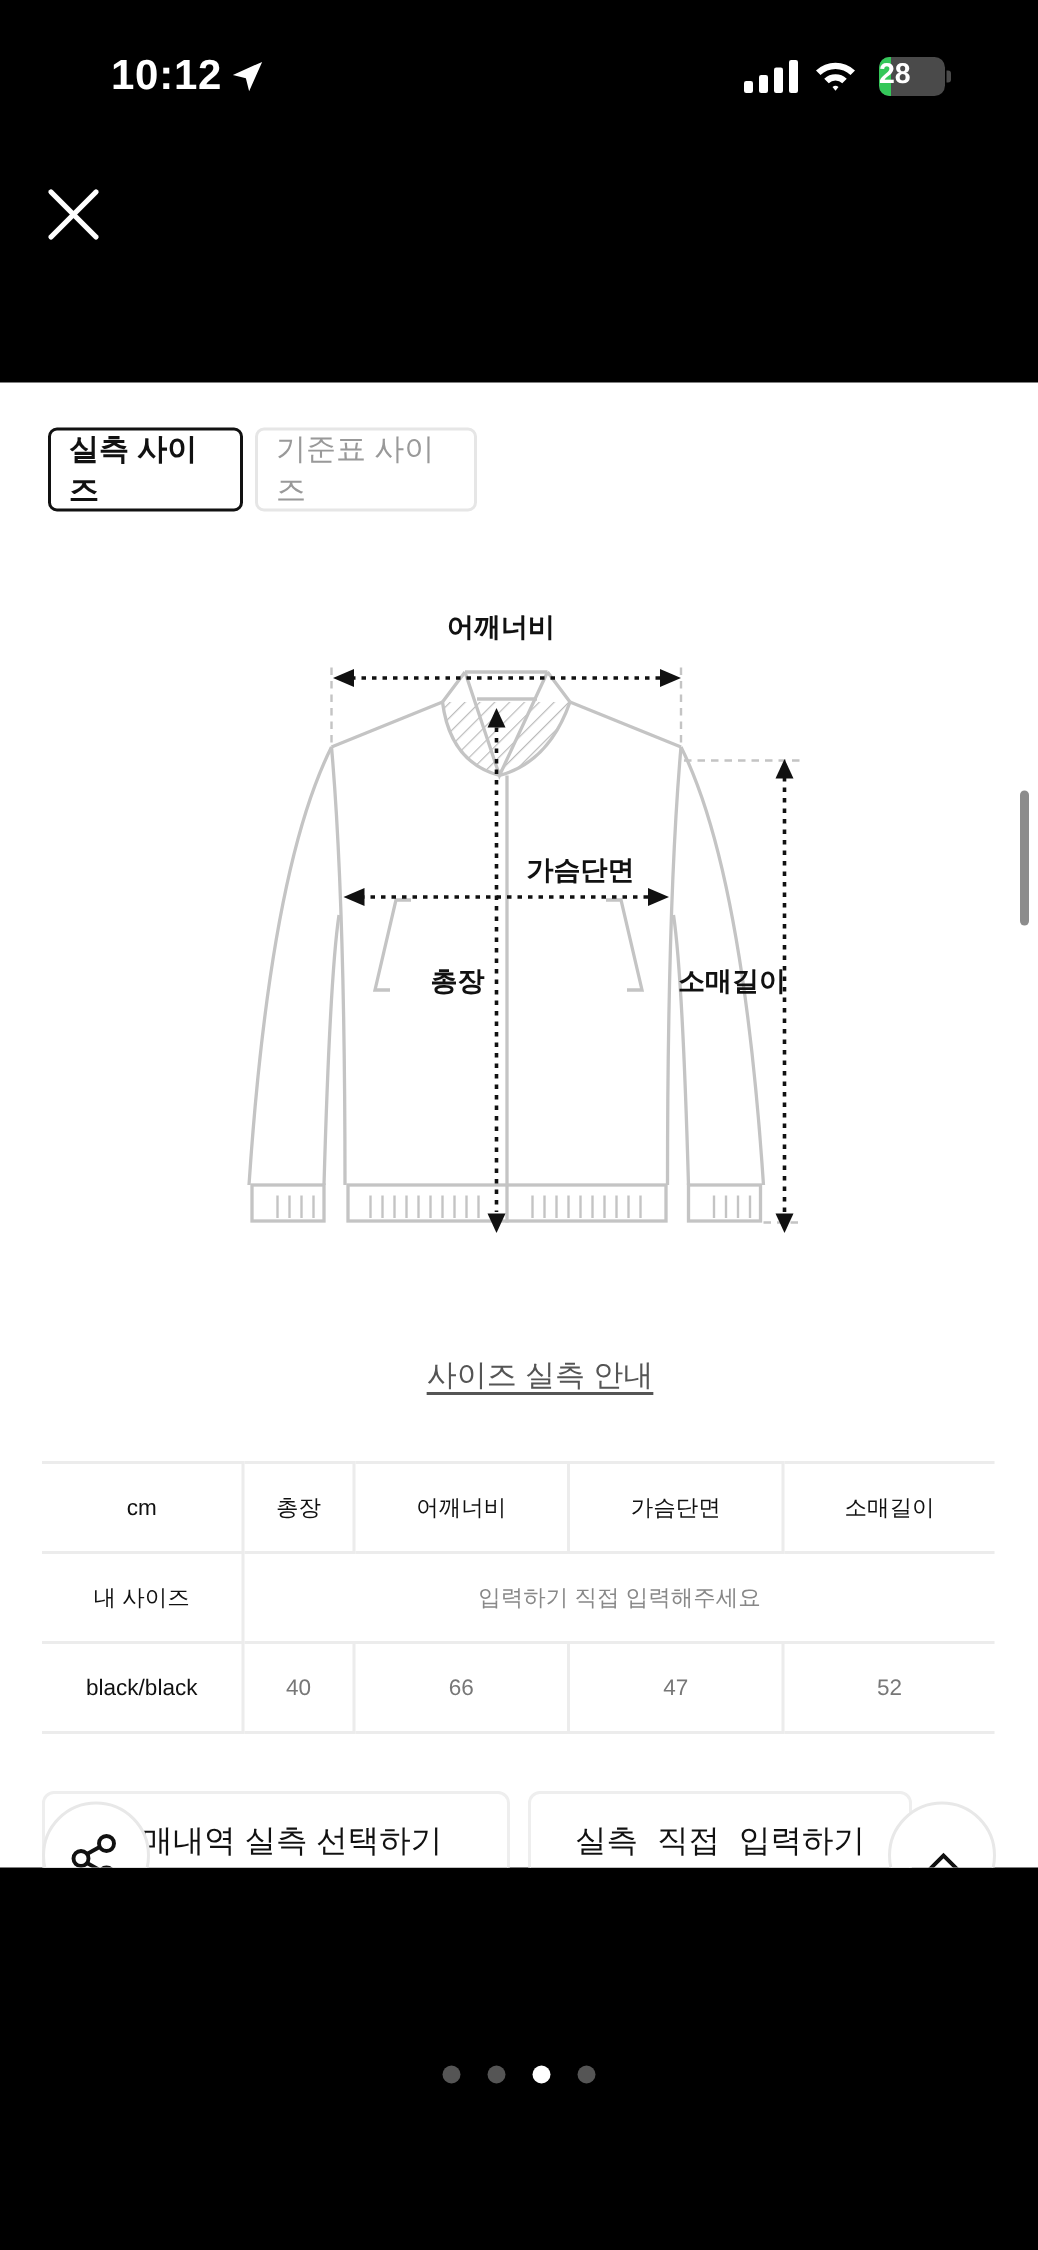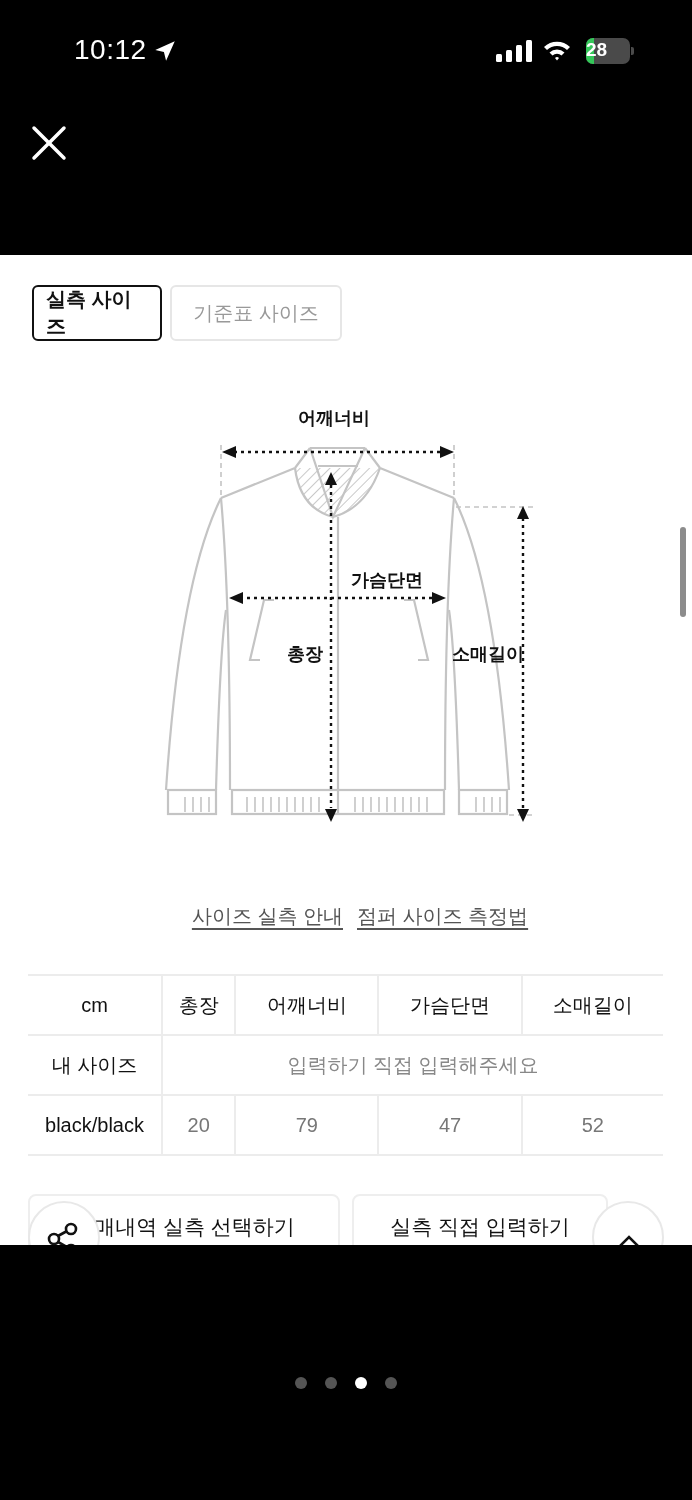--- a/index.html
+++ b/index.html
@@ -1,46 +1,46 @@
 <!DOCTYPE html>
 <html><head>
 <meta charset="utf-8">
 <style>
   * { box-sizing: border-box; margin: 0; padding: 0; }
   html, body { width: 692px; height: 1500px; overflow: hidden; background: #000; }
   body { font-family: "Liberation Sans", "DejaVu Sans", sans-serif; position: relative; }
 
   .status-bar { position: absolute; top: 0; left: 0; width: 692px; height: 100px; background: #000; color: #fff; }
-  .status-time { position: absolute; left: 74px; top: 34px; font-size: 28px; font-weight: 400; letter-spacing: 0.5px; }
+  .status-time { position: absolute; left: 74px; top: 34px; font-size: 28px; font-weight: 700; letter-spacing: 0.5px; }
   .loc-icon { position: absolute; left: 152px; top: 38px; width: 26px; height: 26px; }
   .signal-icon { position: absolute; left: 496px; top: 40px; width: 36px; height: 22px; }
   .wifi-icon { position: absolute; left: 542px; top: 38px; width: 30px; height: 24px; }
   .battery { position: absolute; left: 586px; top: 38px; width: 44px; height: 26px; border-radius: 7px; background: #4a4a4a; overflow: hidden; }
   .battery-fill { position: absolute; left: 0; top: 0; bottom: 0; width: 8px; background: #34c759; }
   .battery-text { position: absolute; left: 0; right: 0; top: 1px; text-align: left; font-size: 19px; font-weight: 700; color: #fff; }
   .battery-nub { position: absolute; left: 631px; top: 47px; width: 3px; height: 8px; background: #4a4a4a; border-radius: 0 2px 2px 0; }
 
   .close-btn { position: absolute; left: 28px; top: 122px; width: 42px; height: 42px; cursor: pointer; }
 
   .sheet { position: absolute; left: 0; top: 255px; width: 692px; height: 990px; background: #fff; overflow: hidden; }
 
   .tabs { position: absolute; left: 32px; top: 30px; display: flex; gap: 8px; }
   .tab { height: 56px; padding: 0 12px; border-radius: 6px; display: flex; align-items: center; font-size: 20px; cursor: pointer; }
   .tab.active { border: 2px solid #111; color: #111; font-weight: 700; width: 130px; justify-content: center; }
-  .tab.inactive { border: 2px solid #e6e6e6; color: #999; width: 172px; justify-content: center; }
+  .tab.inactive { border: 2px solid #e6e6e6; color: #999; width: 148px; justify-content: center; }
 
   .diagram { position: absolute; left: 150px; top: 135px; width: 400px; height: 450px; }
   .diagram svg { position: absolute; left: 0; top: 0; }
   .dlabel { position: absolute; font-size: 18px; font-weight: 700; color: #111; white-space: nowrap; }
 
   .guide-links { position: absolute; top: 648px; left: 0; width: 692px; display: flex; justify-content: center; gap: 14px; padding-left: 28px; }
   .guide-link { font-size: 20px; color: #555; text-decoration: underline; text-underline-offset: 5px; cursor: pointer; }
 
   .size-table { position: absolute; left: 28px; top: 719px; width: 635px; border-collapse: collapse; }
-  .size-table td { height: 60px; text-align: center; font-size: 20px; border-top: 2px solid #ececec; border-bottom: 2px solid #ececec; }
+  .size-table td { height: 60px; text-align: center; font-size: 15px; border-top: 2px solid #ececec; border-bottom: 2px solid #ececec; }
   .size-table td + td { border-left: 2px solid #ececec; }
   .size-table td.rowhead { width: 134px; color: #111; }
   .size-table td.colhead { color: #111; }
   .size-table td.val { color: #777; }
   .size-table td.placeholder { color: #888; cursor: text; }
 
   .action-btn { position: absolute; top: 939px; height: 70px; border: 2px solid #eeeeee; border-radius: 8px; background: #fff; font-size: 21px; color: #111; display: flex; align-items: flex-start; justify-content: center; padding-top: 17px; cursor: pointer; }
   .share-fab { position: absolute; left: 28px; top: 946px; width: 72px; height: 72px; border-radius: 50%; border: 2px solid #e8e8e8; background: #fff; cursor: pointer; }
   .top-fab { position: absolute; left: 592px; top: 946px; width: 72px; height: 72px; border-radius: 50%; border: 2px solid #e8e8e8; background: #fff; cursor: pointer; }
 
@@ -182,50 +182,49 @@
       </g>
     </svg>
     <span class="dlabel" style="left:148px; top:16px;">어깨너비</span>
     <span class="dlabel" style="left:201px; top:178px;">가슴단면</span>
     <span class="dlabel" style="left:137px; top:252px;">총장</span>
     <span class="dlabel" style="left:302px; top:252px;">소매길이</span>
   </div>
 
   <div class="guide-links">
     <a class="guide-link">사이즈 실측 안내</a>
-    <a class="guide-link">점퍼 사이즈 측정법</a>
   </div>
 
   <table class="size-table">
     <tbody>
         <tr>
       <td class="rowhead">cm</td>
       <td class="colhead">총장</td>
       <td class="colhead">어깨너비</td>
       <td class="colhead">가슴단면</td>
       <td class="colhead">소매길이</td>
     </tr>
     <tr>
       <td class="rowhead">내 사이즈</td>
       <td class="placeholder" colspan="4">입력하기 직접 입력해주세요</td>
     </tr>
     <tr>
       <td class="rowhead">black/black</td>
-      <td class="val">20</td>
-      <td class="val">79</td>
+      <td class="val">40</td>
+      <td class="val">66</td>
       <td class="val">47</td>
       <td class="val">52</td>
     </tr>
   </tbody>
     </table>
 
   <div class="action-btn" style="left:28px; width:312px;">
     <span>구매내역 실측 선택하기</span>
   </div>
-  <div class="action-btn" style="left:352px; width:256px;">
+  <div class="action-btn" style="left:352px; width:256px;font-family:Liberation Mono, monospace;">
     <span>실측 직접 입력하기</span>
   </div>
 
   <div class="share-fab">
     <svg width="72" height="72" viewBox="0 0 72 72">
       <circle cx="24" cy="36" r="5" fill="none" stroke="#111" stroke-width="2.6"></circle>
       <circle cx="41" cy="26" r="5" fill="none" stroke="#111" stroke-width="2.6"></circle>
       <circle cx="41" cy="47" r="5" fill="none" stroke="#111" stroke-width="2.6"></circle>
       <line x1="28" y1="33" x2="37" y2="28" stroke="#111" stroke-width="2.6"></line>
       <line x1="28" y1="39" x2="37" y2="44" stroke="#111" stroke-width="2.6"></line>

